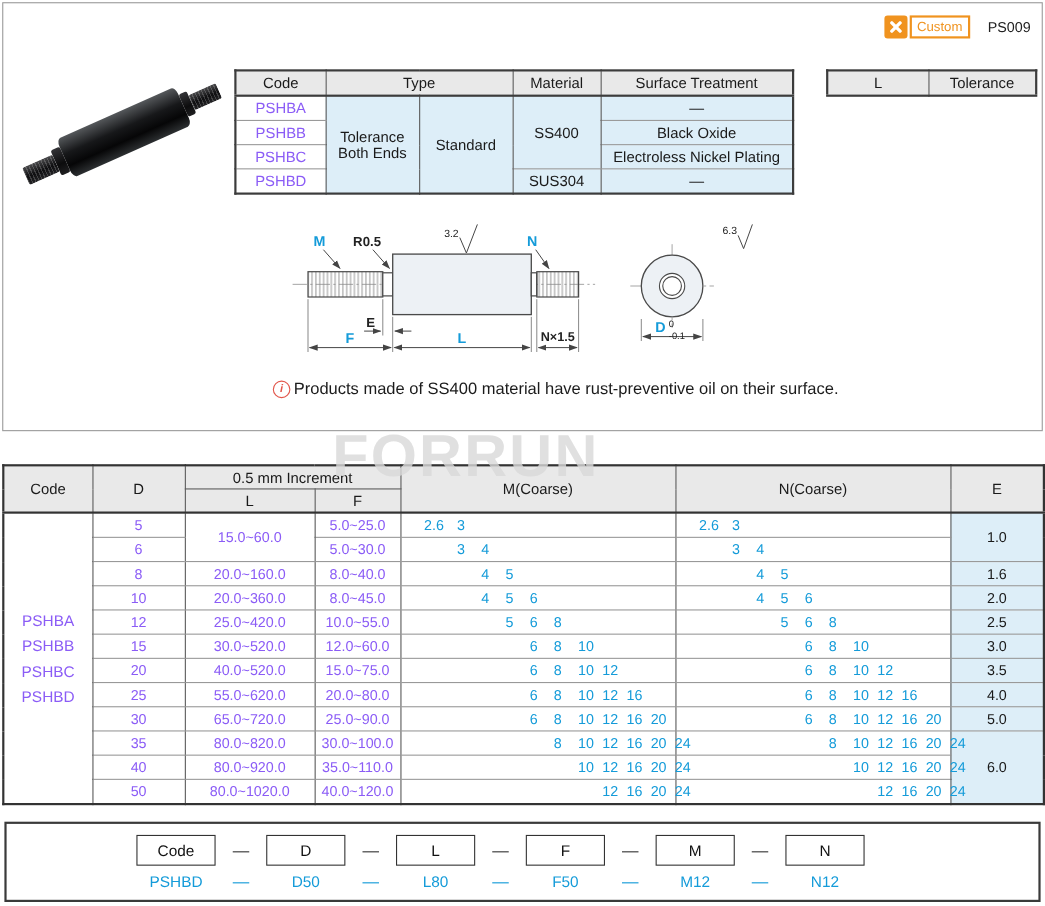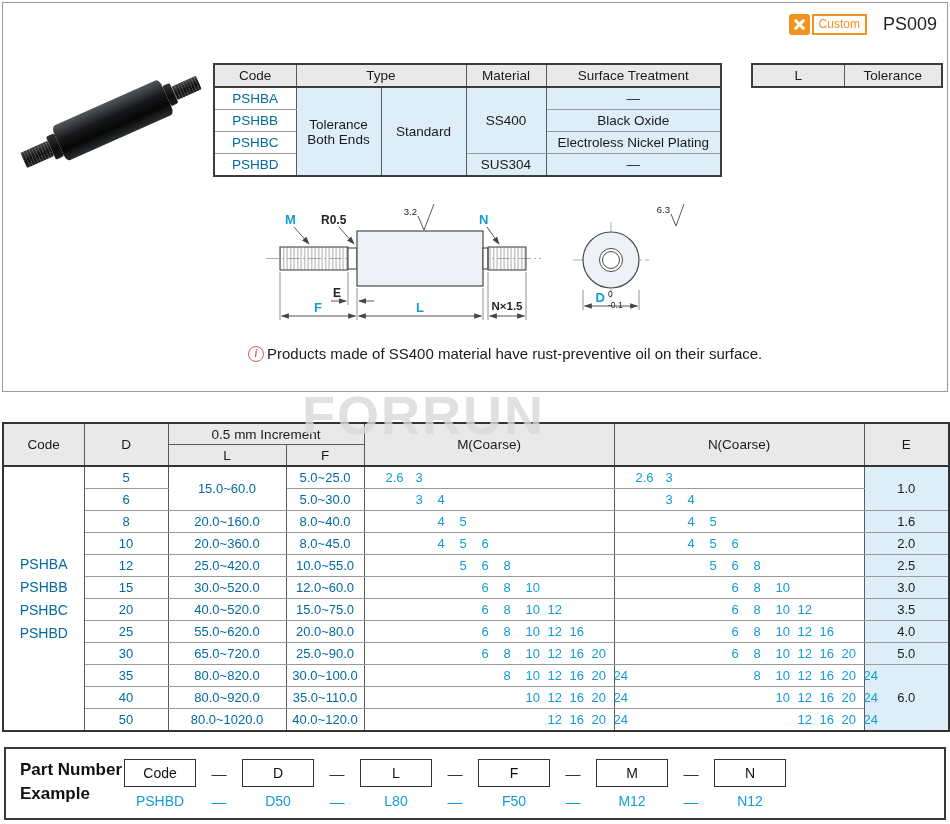--- a/index.html
+++ b/index.html
@@ -4,42 +4,42 @@
 <style>
   html,body{margin:0;padding:0;background:#fff;}
   .page{position:relative;width:950px;height:824px;background:#fff;overflow:hidden;
         font-family:"Liberation Sans",sans-serif;color:#1a1a1a;}
   
   .top-box{position:absolute;left:2px;top:2px;width:944px;height:388px;border:1px solid #9a9a9a;background:#fff;}
   .badge-wrap{position:absolute;top:11px;right:10px;display:flex;align-items:center;gap:16px;}
   .custom-badge{display:flex;align-items:center;}
   .custom-icon{width:21px;height:21px;background:#f0931f;border-radius:3px;display:flex;align-items:center;justify-content:center;}
   .custom-label{height:17px;border:2px solid #f0931f;color:#f0931f;font-size:12px;line-height:17px;padding:0 5px;margin-left:2px;background:#fff;}
-  .page-code{font-size:18px;color:#222;}
+  .page-code{font-size:13px;color:#222;}
   
   .photo{position:absolute;left:18px;top:58px;width:180px;height:120px;}
   .shaft{position:absolute;left:50%;top:50%;transform:translate(-50%,-50%) rotate(-24deg);display:flex;align-items:center;}
   .stub{width:30px;height:17px;border-radius:2px;
         background:repeating-linear-gradient(90deg,rgba(255,255,255,.18) 0 1px,rgba(0,0,0,0) 1px 3px),
         linear-gradient(#4a4a4c,#0e0e10 55%,#242426);}
   .stub.r{width:27px;height:15px;}
   .collar{width:9px;height:25px;background:linear-gradient(#333336,#0c0c0d 60%,#1f1f21);border-radius:2px;}
   .collar.r{width:8px;height:22px;}
   .barrel{width:118px;height:38px;border-radius:4px/7px;
         background:linear-gradient(#55585b,#17181a 40%,#060607 70%,#2c2f31);}
   
   table{border-collapse:collapse;}
   .cat-table{position:absolute;table-layout:fixed;background:#fff;border:2px solid #3c3c3c;}
   .cat-table th{background:#e9e9e9;font-weight:normal;font-size:13.5px;border:1px solid #5a5a5a;height:21px;padding:0 4px;}
   .cat-table thead{border-bottom:2px solid #3c3c3c;}
   .cat-table td{font-size:13.5px;text-align:center;border-left:1px solid #5a5a5a;border-right:1px solid #5a5a5a;
                 border-top:1px solid #9a9a9a;border-bottom:1px solid #9a9a9a;height:21px;padding:0 3px;}
   .spec-table{left:210px;top:60px;width:507px;}
   .tol-table{left:748px;top:60px;width:190px;}
-  .blue{color:#0369a1;}
+  .blue{color:#8b5cf6;}
   .lb{background:#ddeef8;}
   
   .note{position:absolute;left:245px;top:342px;font-size:15px;color:#1b1b1b;display:flex;align-items:center;}
   .note-icon{width:14px;height:14px;border:1.5px solid #e2574c;color:#e2574c;border-radius:50%;
              font-size:10px;font-weight:bold;display:inline-flex;align-items:center;justify-content:center;
              margin-right:3px;font-style:italic;}
   
   .watermark{position:absolute;left:302px;top:388px;font-size:54px;font-weight:bold;letter-spacing:2px;
              color:#d9d9d9;opacity:.8;z-index:5;line-height:1;pointer-events:none;}
   
@@ -686,24 +686,20 @@
                 <span>20</span>
                 <span>24</span>
               </div>
             </td>
           </tr>
         </tbody>
     </table>
   </div>
 
   <div class="pn-box">
-    <div class="pn-title">
-      <div>Part Number</div>
-      <div>Example</div>
-    </div>
     <div class="pn-grid" id="pn-grid">
         <div class="pn-cell pn-boxed">Code</div>
         <div class="pn-cell pn-dash">—</div>
         <div class="pn-cell pn-boxed">D</div>
         <div class="pn-cell pn-dash">—</div>
         <div class="pn-cell pn-boxed">L</div>
         <div class="pn-cell pn-dash">—</div>
         <div class="pn-cell pn-boxed">F</div>
         <div class="pn-cell pn-dash">—</div>
         <div class="pn-cell pn-boxed">M</div>

